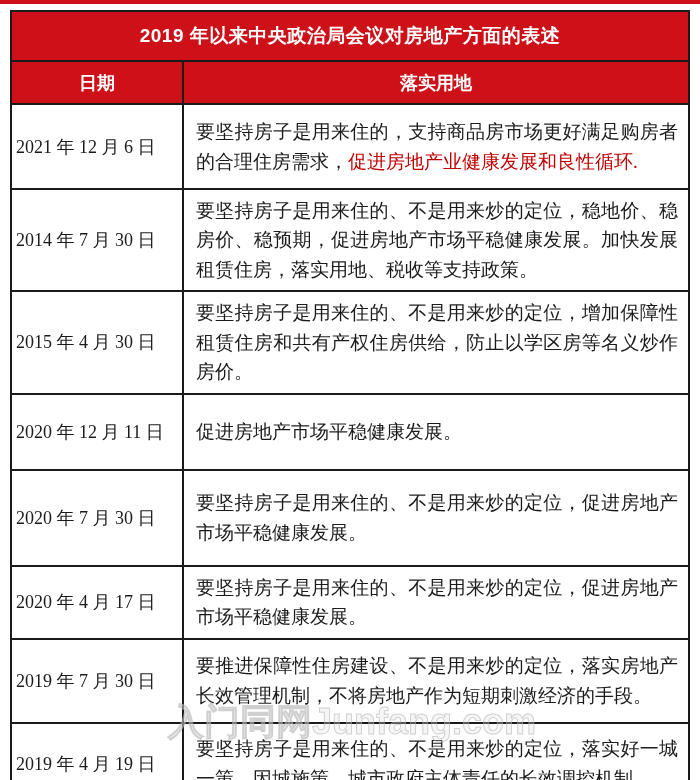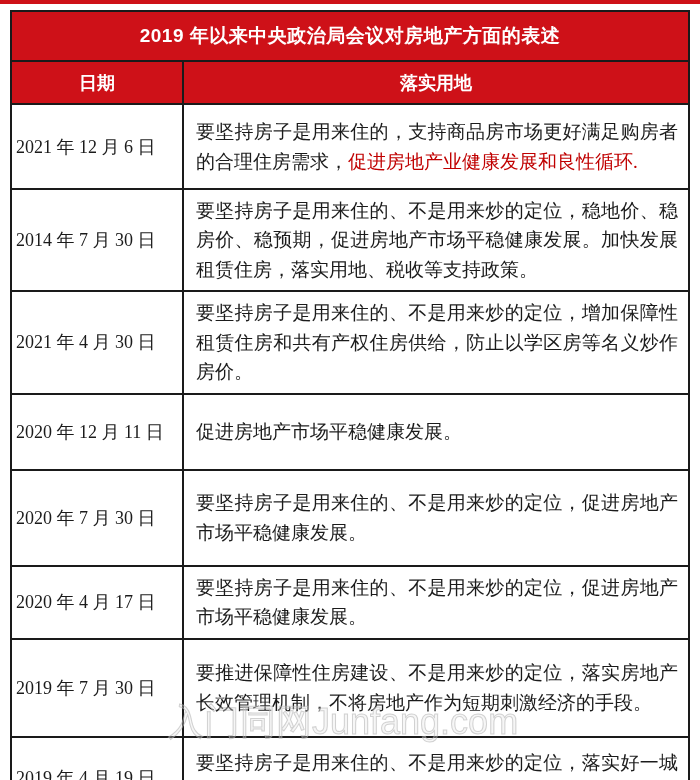--- a/index.html
+++ b/index.html
@@ -72,29 +72,29 @@
   td.content-cell .hl {
     color: var(--highlight-red);
     font-weight: normal;
   }
   tbody tr.r0 { height: 85px; }
   tbody tr.r1 { height: 88px; }
   tbody tr.r2 { height: 84px; }
   tbody tr.r3 { height: 76px; padding-left: 44px; }
   tbody tr.r4 { height: 96px; }
   tbody tr.r5 { height: 73px; }
-  tbody tr.r6 { height: 98px; }
+  tbody tr.r6 { height: 84px; }
   tbody tr.r7 { height: 82px; }
   .watermark {
     position: absolute;
     left: 168px; top: 698px;
     width: 480px;
     font-family: "Liberation Sans", "DejaVu Sans", sans-serif;
     font-size: 36px;
-    font-weight: normal;
+    font-weight: bold;
     white-space: nowrap;
     color: rgba(225,225,225,0.30);
     -webkit-text-stroke: 1px rgba(175,175,175,0.55);
     pointer-events: none;
     z-index: 5;
   }
 </style>
 </head>
 <body>
 
@@ -118,21 +118,21 @@
     <tbody>
       <tr class="r0">
         <td class="date-cell">2021 年 12 月 6 日</td>
         <td class="content-cell"><span>要坚持房子是用来住的，支持商品房市场更好满足购房者的合理住房需求，</span><span class="hl">促进房地产业健康发展和良性循环.</span></td>
       </tr>
       <tr class="r1">
         <td class="date-cell">2014 年 7 月 30 日</td>
         <td class="content-cell"><span>要坚持房子是用来住的、不是用来炒的定位，稳地价、稳房价、稳预期，促进房地产市场平稳健康发展。加快发展租赁住房，落实用地、税收等支持政策。</span><span class="hl"></span></td>
       </tr>
       <tr class="r2">
-        <td class="date-cell">2021 年 4 月 30 日</td>
+        <td class="date-cell">2015 年 4 月 30 日</td>
         <td class="content-cell"><span>要坚持房子是用来住的、不是用来炒的定位，增加保障性租赁住房和共有产权住房供给，防止以学区房等名义炒作房价。</span><span class="hl"></span></td>
       </tr>
       <tr class="r3">
         <td class="date-cell">2020 年 12 月 11 日</td>
         <td class="content-cell"><span>促进房地产市场平稳健康发展。</span><span class="hl"></span></td>
       </tr>
       <tr class="r4">
         <td class="date-cell">2020 年 7 月 30 日</td>
         <td class="content-cell"><span>要坚持房子是用来住的、不是用来炒的定位，促进房地产市场平稳健康发展。</span><span class="hl"></span></td>
       </tr>

